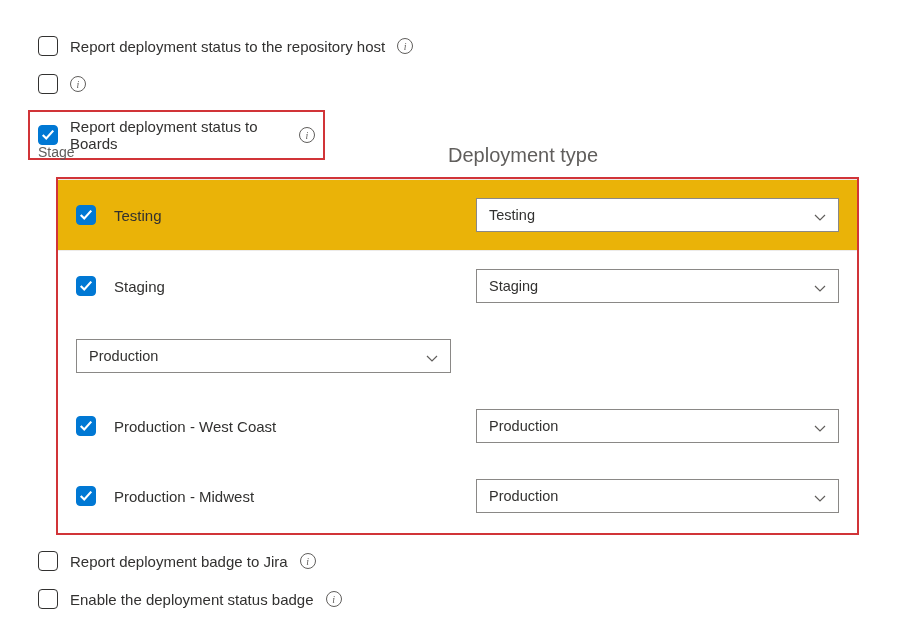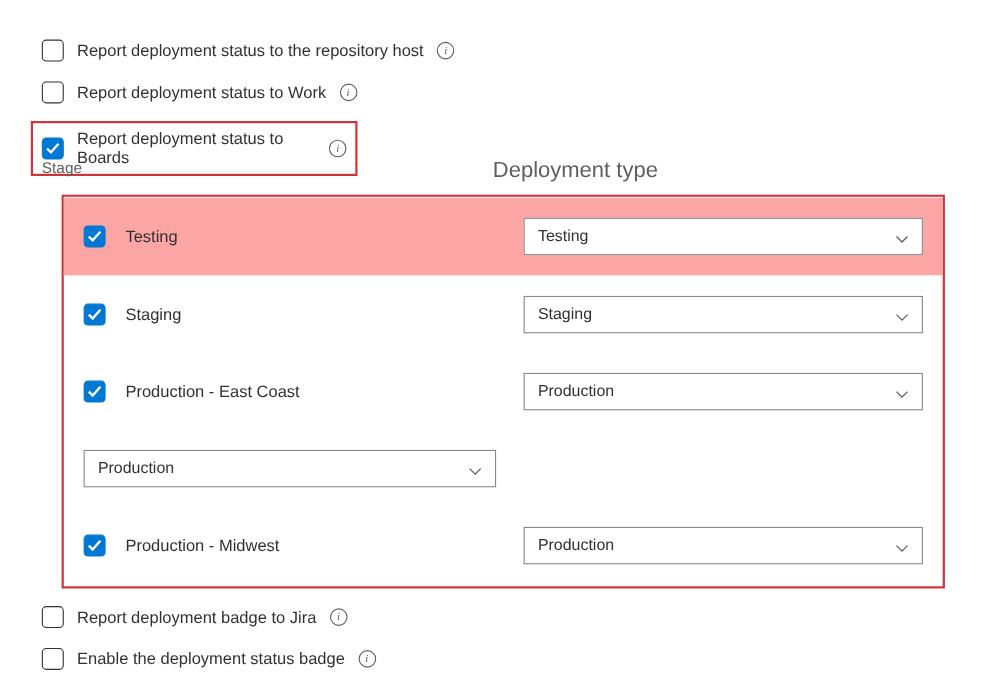--- a/index.html
+++ b/index.html
@@ -96,21 +96,21 @@
     .stages-header-type {
       font-size: 20px;
       color: #605e5c;
     }
     .stage-row {
       display: flex;
       align-items: center;
       padding: 18px 18px;
     }
     .stage-row.first {
-      background: #fca5a5;
+      background: #eab308;
       border-top: 1px solid #edebe9;
       border-bottom: 1px solid #edebe9;
     }
     .stage-left {
       display: flex;
       align-items: center;
       gap: 18px;
       width: 400px;
     }
     .stage-name {
@@ -156,21 +156,20 @@
     
   </span>
   <span class="option-label">Report deployment status to the repository host</span>
   <span class="info-icon">i</span>
 </div>
 
 <div class="option-row">
   <span class="checkbox">
     
   </span>
-  <span class="option-label">Report deployment status to Work</span>
   <span class="info-icon">i</span>
 </div>
 
 <div class="option-row highlighted">
   <span class="checkbox checked">
     <svg viewBox="0 0 16 16">
         <polyline points="2,8 6,12 14,3"></polyline>
       </svg>
   </span>
   <span class="option-label">Report deployment status to Boards</span>
@@ -217,39 +216,39 @@
         <span class="dropdown-value">Staging</span>
         <span class="chevron">
           <svg viewBox="0 0 12 8">
               <polyline points="1,1 6,6 11,1"></polyline>
             </svg>
         </span>
       </div>
     </div>
 
     <div class="stage-row">
-      <div class="stage-left">
-        <span class="checkbox checked">
-          <svg viewBox="0 0 16 16">
-              <polyline points="2,8 6,12 14,3"></polyline>
-            </svg>
-        </span>
-        <span class="stage-name">Production - East Coast</span>
-      </div>
       <div class="dropdown">
         <span class="dropdown-value">Production</span>
         <span class="chevron">
           <svg viewBox="0 0 12 8">
               <polyline points="1,1 6,6 11,1"></polyline>
             </svg>
         </span>
       </div>
     </div>
 
     <div class="stage-row">
+      <div class="stage-left">
+        <span class="checkbox checked">
+          <svg viewBox="0 0 16 16">
+              <polyline points="2,8 6,12 14,3"></polyline>
+            </svg>
+        </span>
+        <span class="stage-name">Production - West Coast</span>
+      </div>
       <div class="dropdown">
         <span class="dropdown-value">Production</span>
         <span class="chevron">
           <svg viewBox="0 0 12 8">
               <polyline points="1,1 6,6 11,1"></polyline>
             </svg>
         </span>
       </div>
     </div>
 

